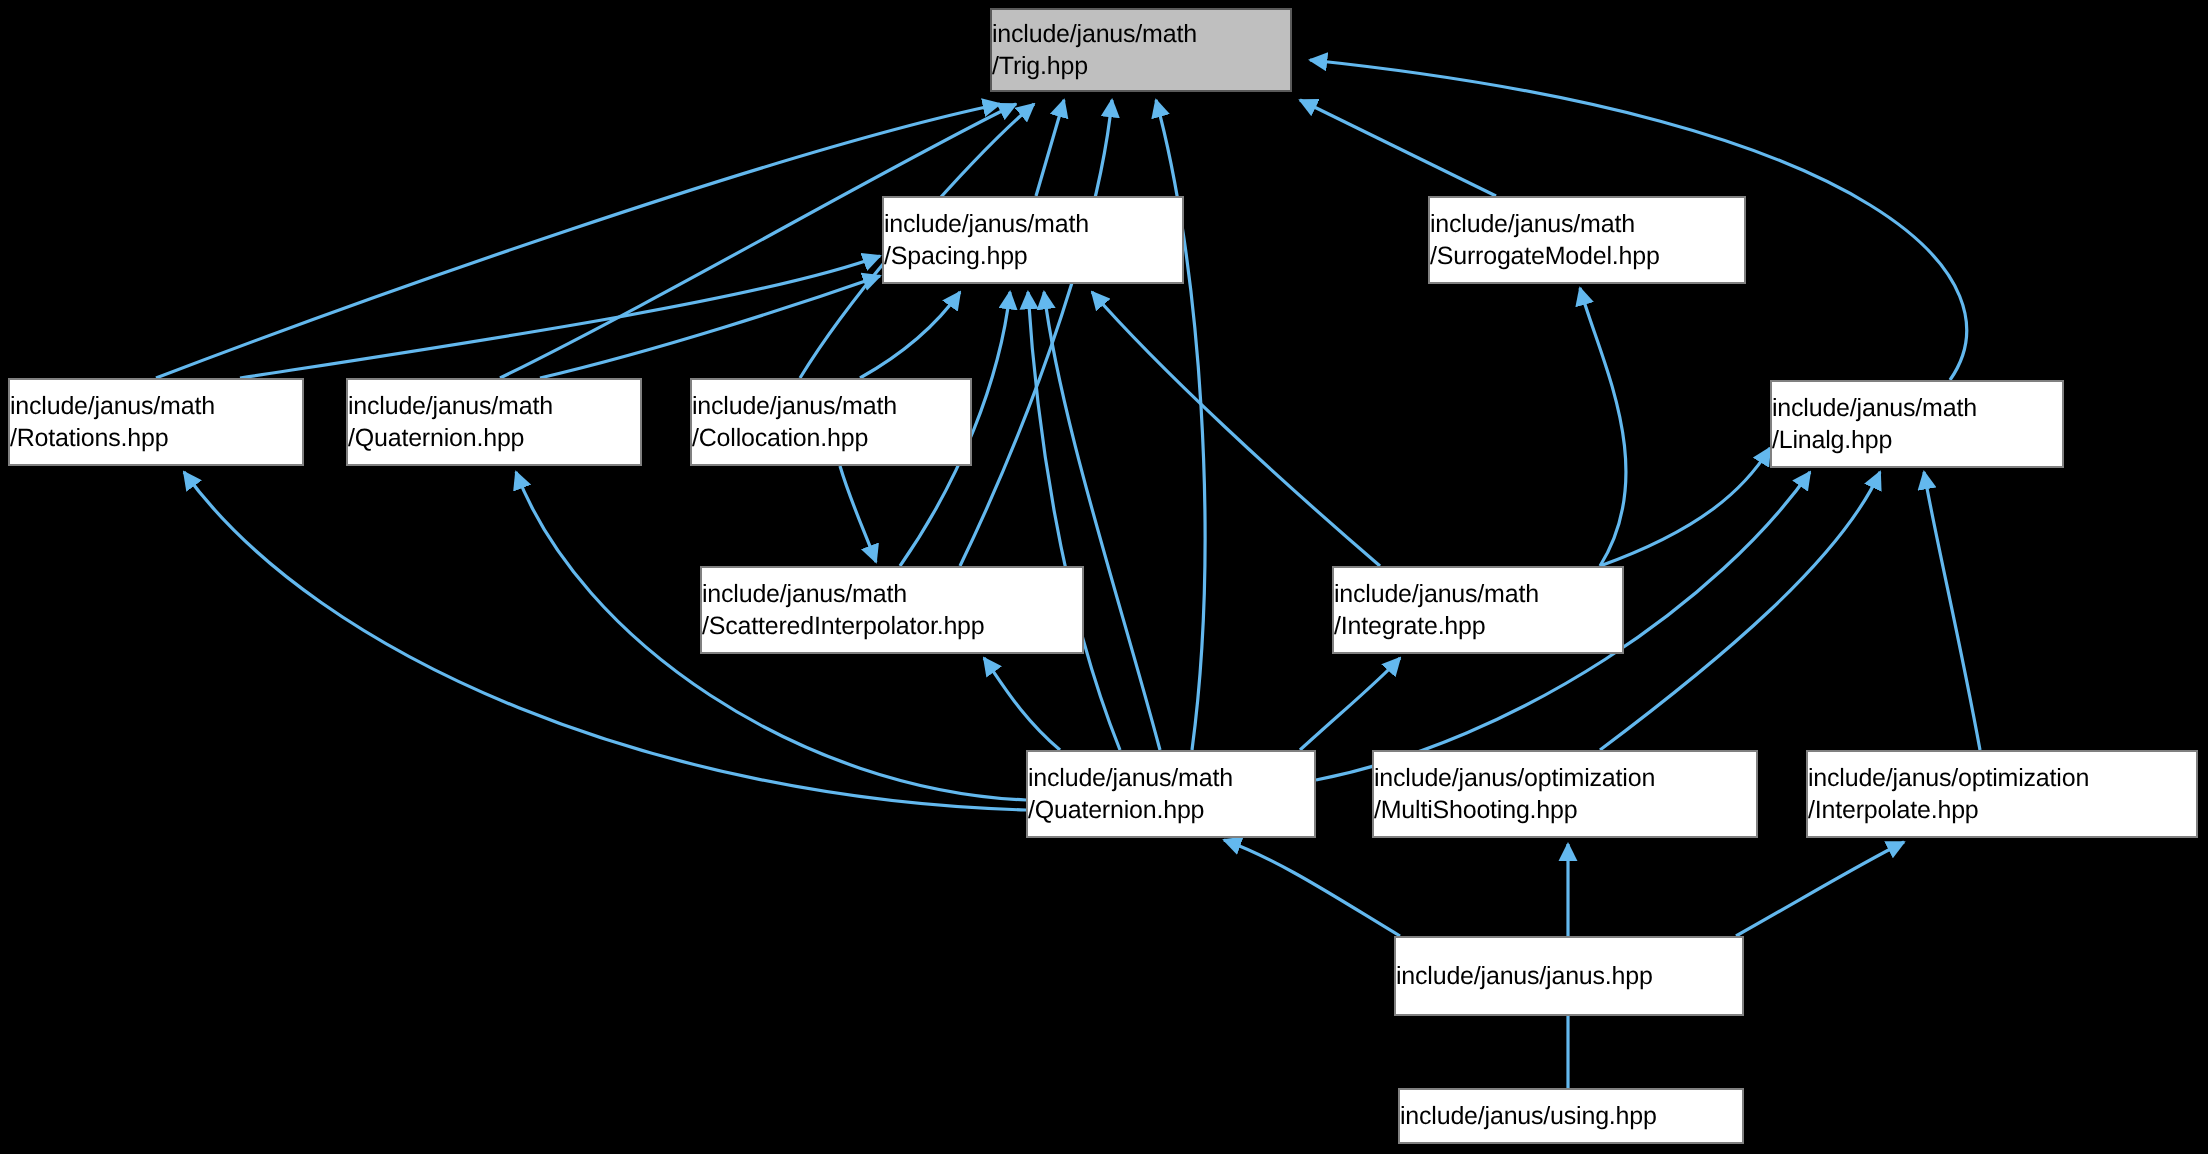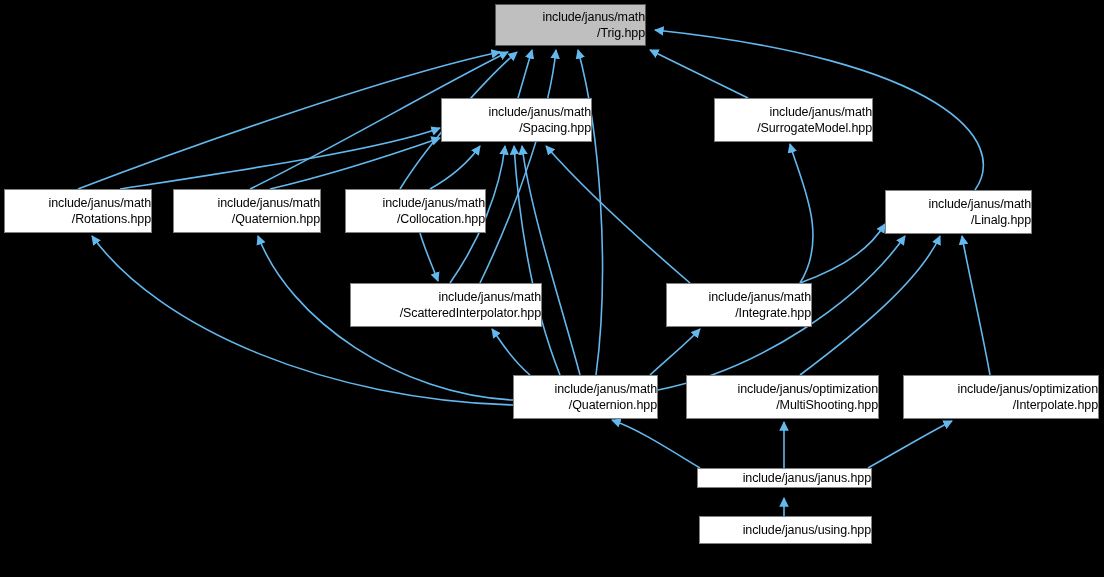--- a/index.html
+++ b/index.html
@@ -26,21 +26,21 @@
     position: absolute;
     box-sizing: border-box;
     background: #ffffff;
     border: 1px solid #808080;
     color: #000000;
     font-size: 12.5px;
     line-height: 1.28;
     text-align: center;
     display: flex;
     flex-direction: column;
-    align-items: flex-end;
+    align-items: flex-start;
     justify-content: center;
     white-space: pre;
     letter-spacing: -0.1px;
   }
   .node.root {
     background: #bfbfbf;
     border: 1px solid #5a5a5a;
   }
   .node .l1, .node .l2 {
     display: block;
@@ -96,17 +96,17 @@
       <div class="node" style="left: 714px; top: 98px; width: 159px; height: 44px;"><span class="l1">include/janus/math</span><span class="l2">/SurrogateModel.hpp</span></div>
       <div class="node" style="left: 4px; top: 189px; width: 148px; height: 44px;"><span class="l1">include/janus/math</span><span class="l2">/Rotations.hpp</span></div>
       <div class="node" style="left: 173px; top: 189px; width: 148px; height: 44px;"><span class="l1">include/janus/math</span><span class="l2">/Quaternion.hpp</span></div>
       <div class="node" style="left: 345px; top: 189px; width: 141px; height: 44px;"><span class="l1">include/janus/math</span><span class="l2">/Collocation.hpp</span></div>
       <div class="node" style="left: 885px; top: 190px; width: 147px; height: 44px;"><span class="l1">include/janus/math</span><span class="l2">/Linalg.hpp</span></div>
       <div class="node" style="left: 350px; top: 283px; width: 192px; height: 44px;"><span class="l1">include/janus/math</span><span class="l2">/ScatteredInterpolator.hpp</span></div>
       <div class="node" style="left: 666px; top: 283px; width: 146px; height: 44px;"><span class="l1">include/janus/math</span><span class="l2">/Integrate.hpp</span></div>
       <div class="node" style="left: 513px; top: 375px; width: 145px; height: 44px;"><span class="l1">include/janus/math</span><span class="l2">/Quaternion.hpp</span></div>
       <div class="node" style="left: 686px; top: 375px; width: 193px; height: 44px;"><span class="l1">include/janus/optimization</span><span class="l2">/MultiShooting.hpp</span></div>
       <div class="node" style="left: 903px; top: 375px; width: 196px; height: 44px;"><span class="l1">include/janus/optimization</span><span class="l2">/Interpolate.hpp</span></div>
-      <div class="node" style="left: 697px; top: 468px; width: 175px; height: 20px;"><span class="l1">include/janus/janus.hpp</span></div>
-      <div class="node" style="left: 699px; top: 516px; width: 173px; height: 28px;"><span class="l1">include/janus/using.hpp</span></div>
+      <div class="node" style="left: 697px; top: 468px; width: 175px; height: 40px;"><span class="l1">include/janus/janus.hpp</span></div>
+      <div class="node" style="left: 699px; top: 544px; width: 173px; height: 28px;"><span class="l1">include/janus/using.hpp</span></div>
     </div>
 
 </div>
 
 </body></html>

